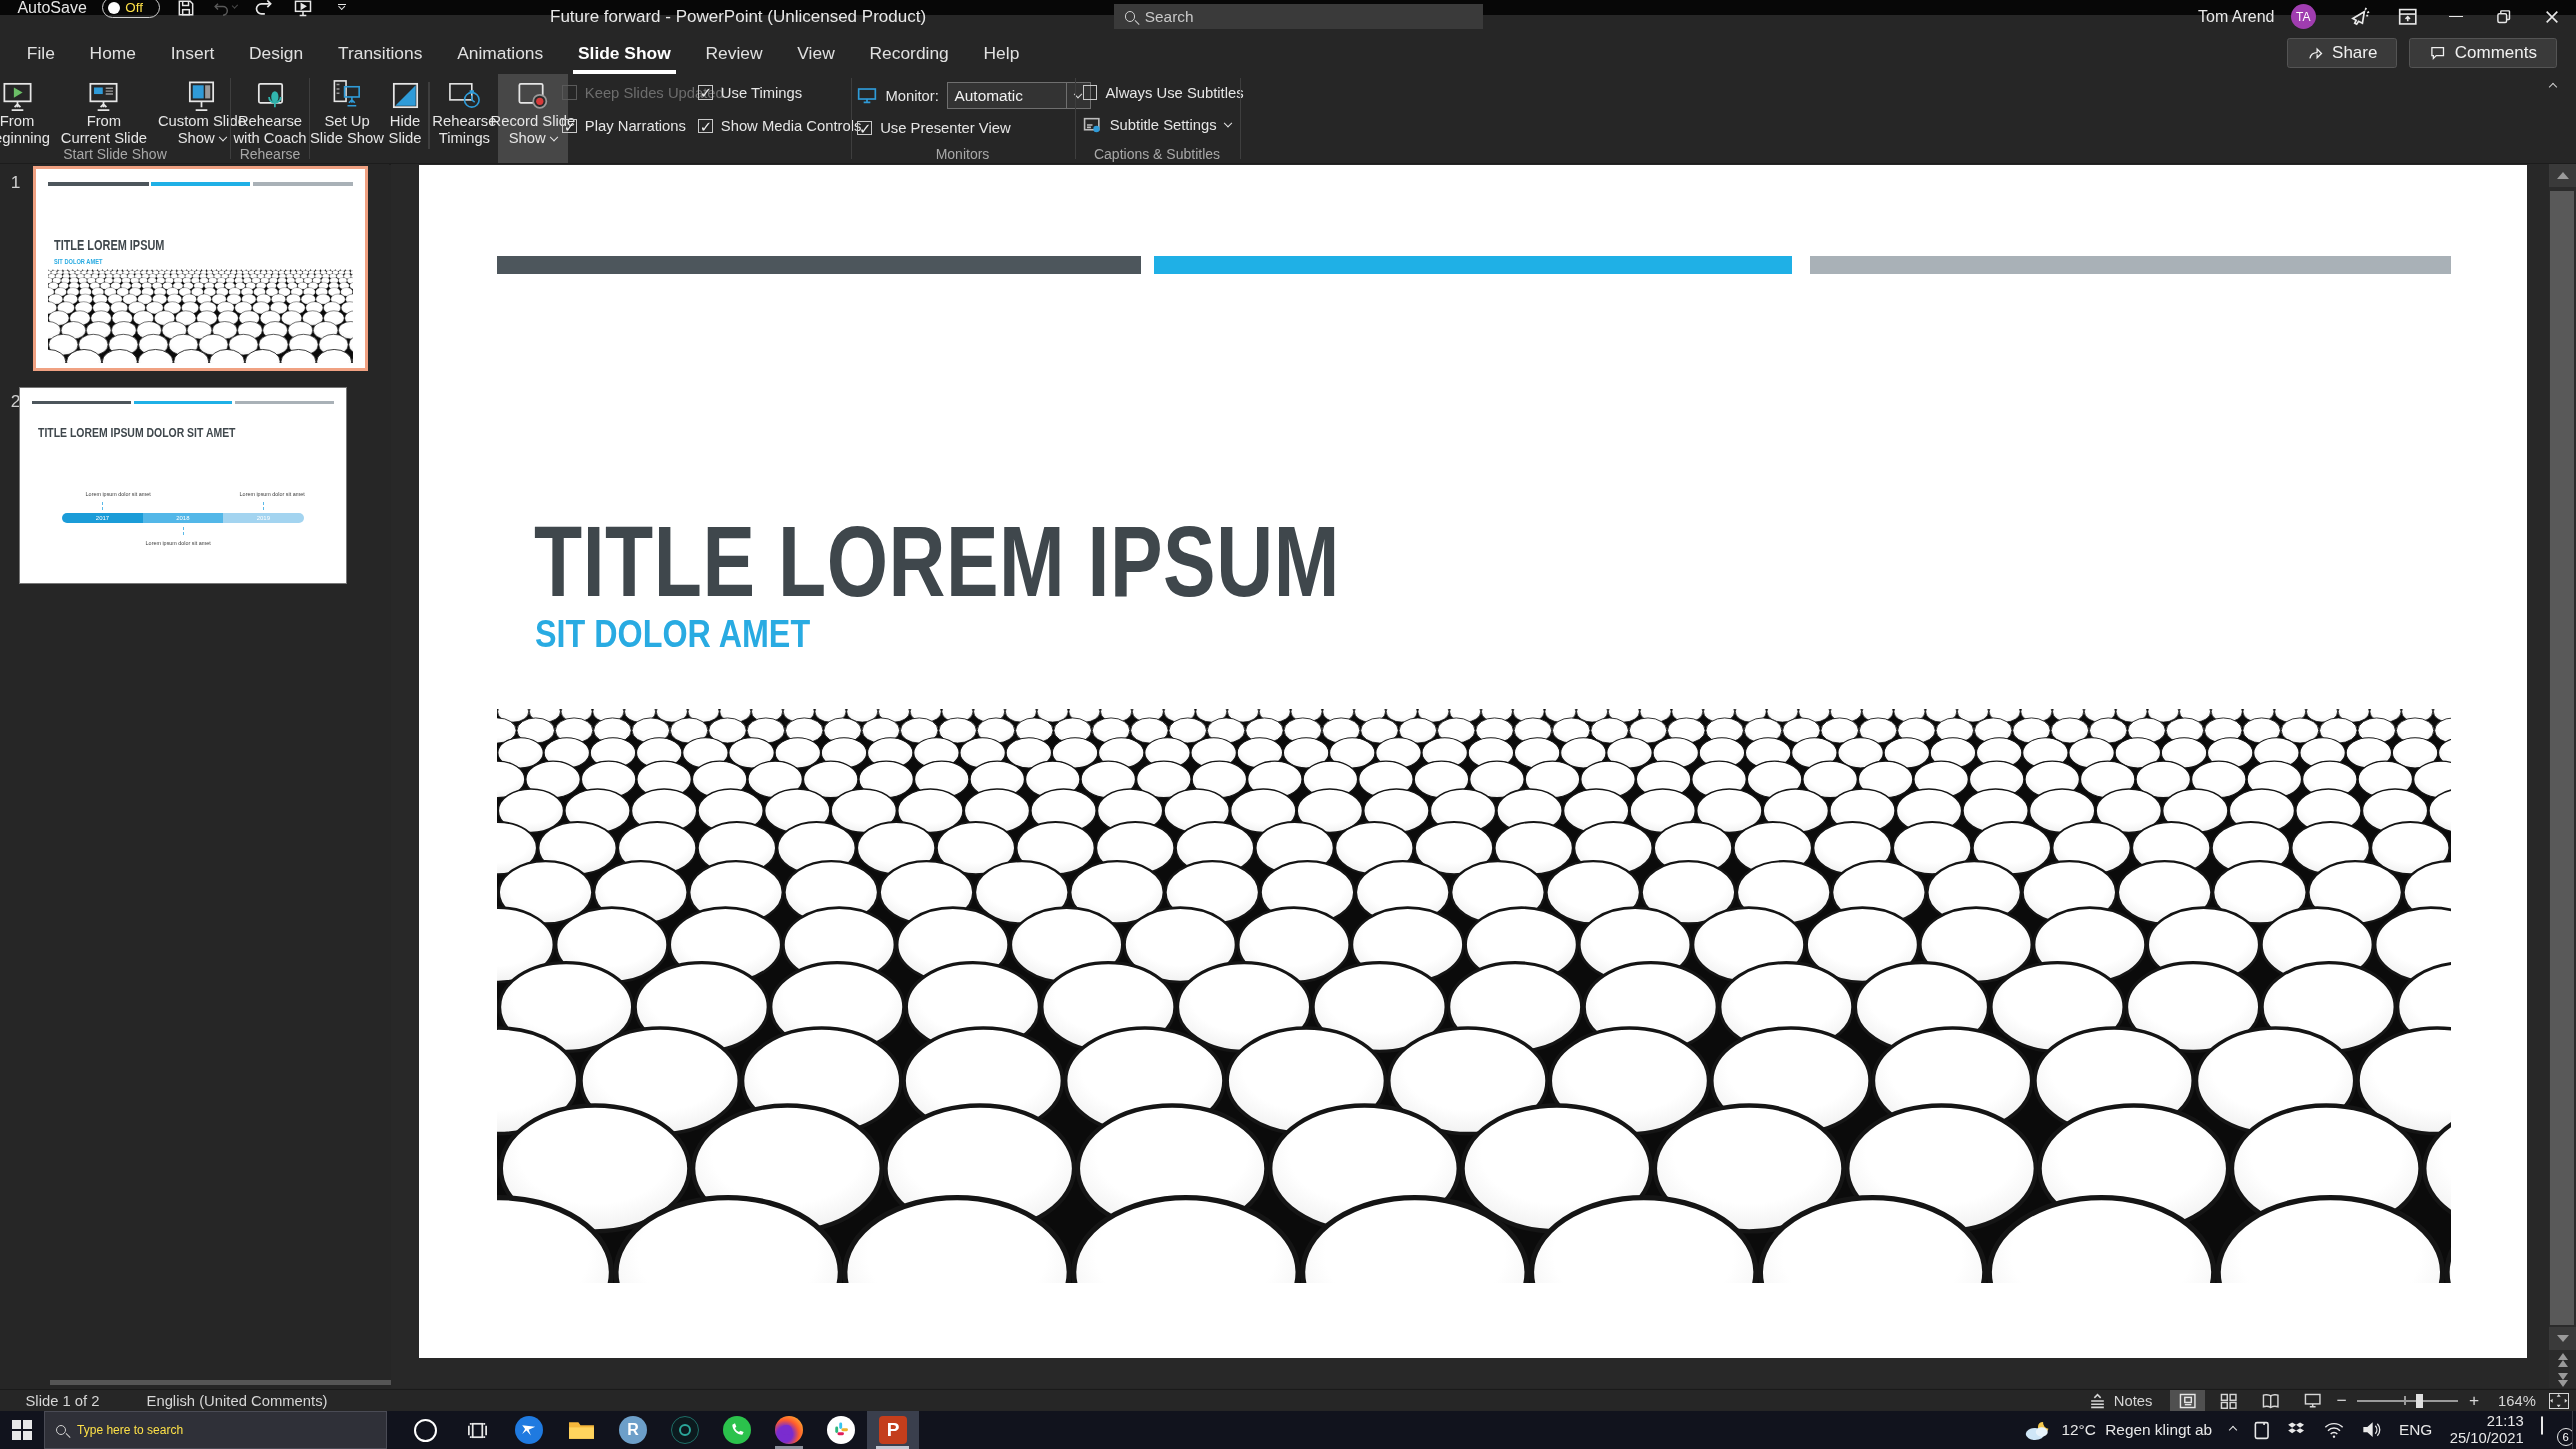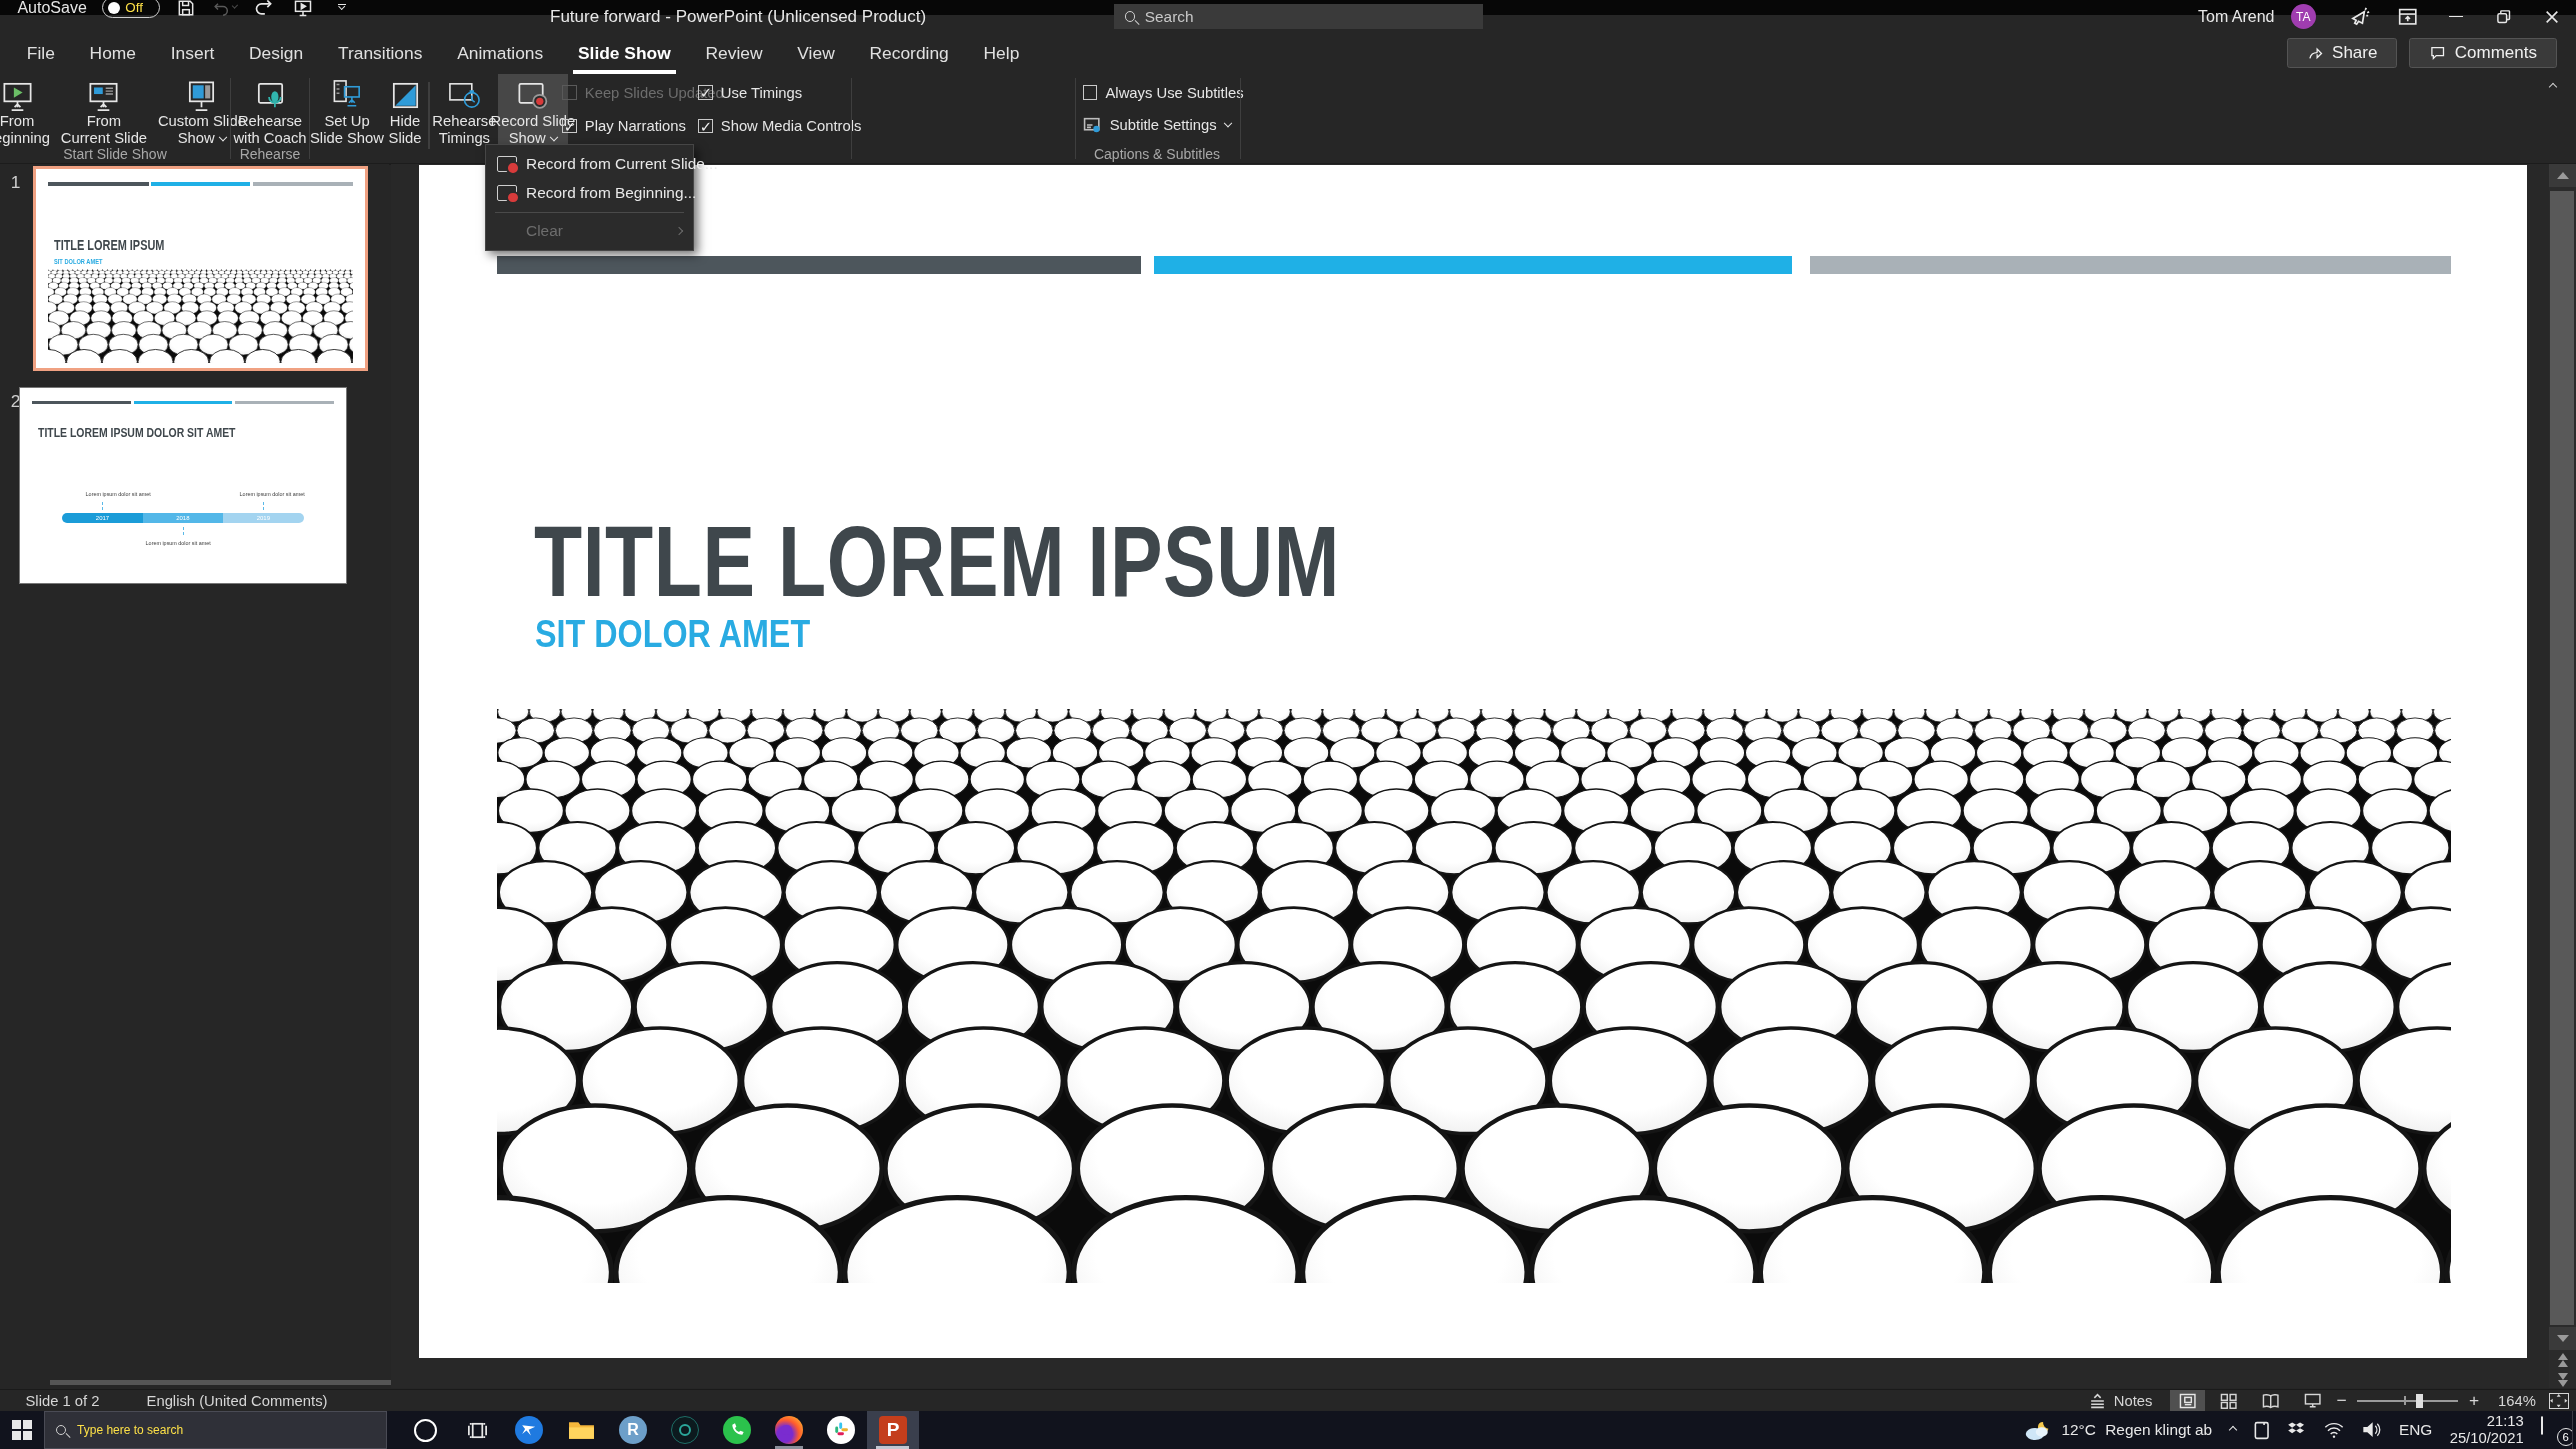--- a/index.html
+++ b/index.html
@@ -433,20 +433,40 @@
     <div class="cbrow" style="left:698px;top:10.7px">
       <span class="cb" data-checked="true"></span>
       <span>Use Timings</span>
     </div>
     <div class="cbrow" style="left:698px;top:44px">
       <span class="cb" data-checked="true"></span>
       <span>Show Media Controls</span>
     </div>
     <div class="rdiv" style="left:851px"></div>
 
+    <div class="rgroup" style="left:852px;width:221px">
+      <div class="cbrow" style="left:5.4px;top:8px;position:absolute">
+        <svg width="20" height="17.4" viewBox="0 0 24 20" fill="none" stroke="#2F9BD8" stroke-width="2">
+          <rect x="2" y="2" width="20" height="12"></rect>
+            <path d="M12 14v4M8 18h8"></path>
+        </svg>
+        <span>Monitor:</span>
+        <span class="combobox">
+          <span class="val">Automatic</span>
+          <span class="dd">
+              <span class="chev down"></span>
+            </span>
+        </span>
+      </div>
+      <div class="cbrow" style="left:5.4px;top:46px;position:absolute">
+        <span class="cb" data-checked="true"></span>
+        <span>Use Presenter View</span>
+      </div>
+      <div class="glabel">Monitors</div>
+    </div>
     <div class="rdiv" style="left:1075px"></div>
 
     <div class="rgroup" style="left:1076px;width:162px">
       <div class="cbrow" style="left:6.7px;top:10.7px;position:absolute">
         <span class="cb" data-checked="false"></span>
         <span>Always Use Subtitles</span>
       </div>
       <div class="cbrow" style="left:6.7px;top:43px;position:absolute">
         <svg width="19" height="16" viewBox="0 0 24 20" fill="none" stroke="#bdbdbd" stroke-width="2">
           <rect x="2" y="2" width="18" height="14"></rect>
@@ -458,37 +478,20 @@
       </div>
       <div class="glabel">Captions &amp; Subtitles</div>
     </div>
     <div class="rdiv" style="left:1240px"></div>
 
     <div class="ribbon-collapse">
       <span class="chev up"></span>
     </div>
   </div>
 
-  <div class="menu">
-    <div class="mi" data-disabled="false">
-      <span class="micon"></span>
-      <span>Record from Current Slide...</span>
-    </div>
-    <div class="mi" data-disabled="false">
-      <span class="micon"></span>
-      <span>Record from Beginning...</span>
-    </div>
-    <div class="msep"></div>
-    <div class="mi" data-disabled="true">
-      <span class="micon"></span>
-      <span>Clear</span>
-      <span class="grow"></span>
-      <span class="chev right"></span>
-    </div>
-  </div>
 
   <div class="thumbpanel">
     <span class="thumb-num" style="top:8px">1</span>
     <div class="thumb sel" style="left:36px;top:5.4px;width:329px;height:199px">
       <div class="mini-bars">
           <div class="b1"></div>
           <div class="gapb"></div>
           <div class="b2"></div>
           <div class="gapb"></div>
           <div class="b3"></div>

